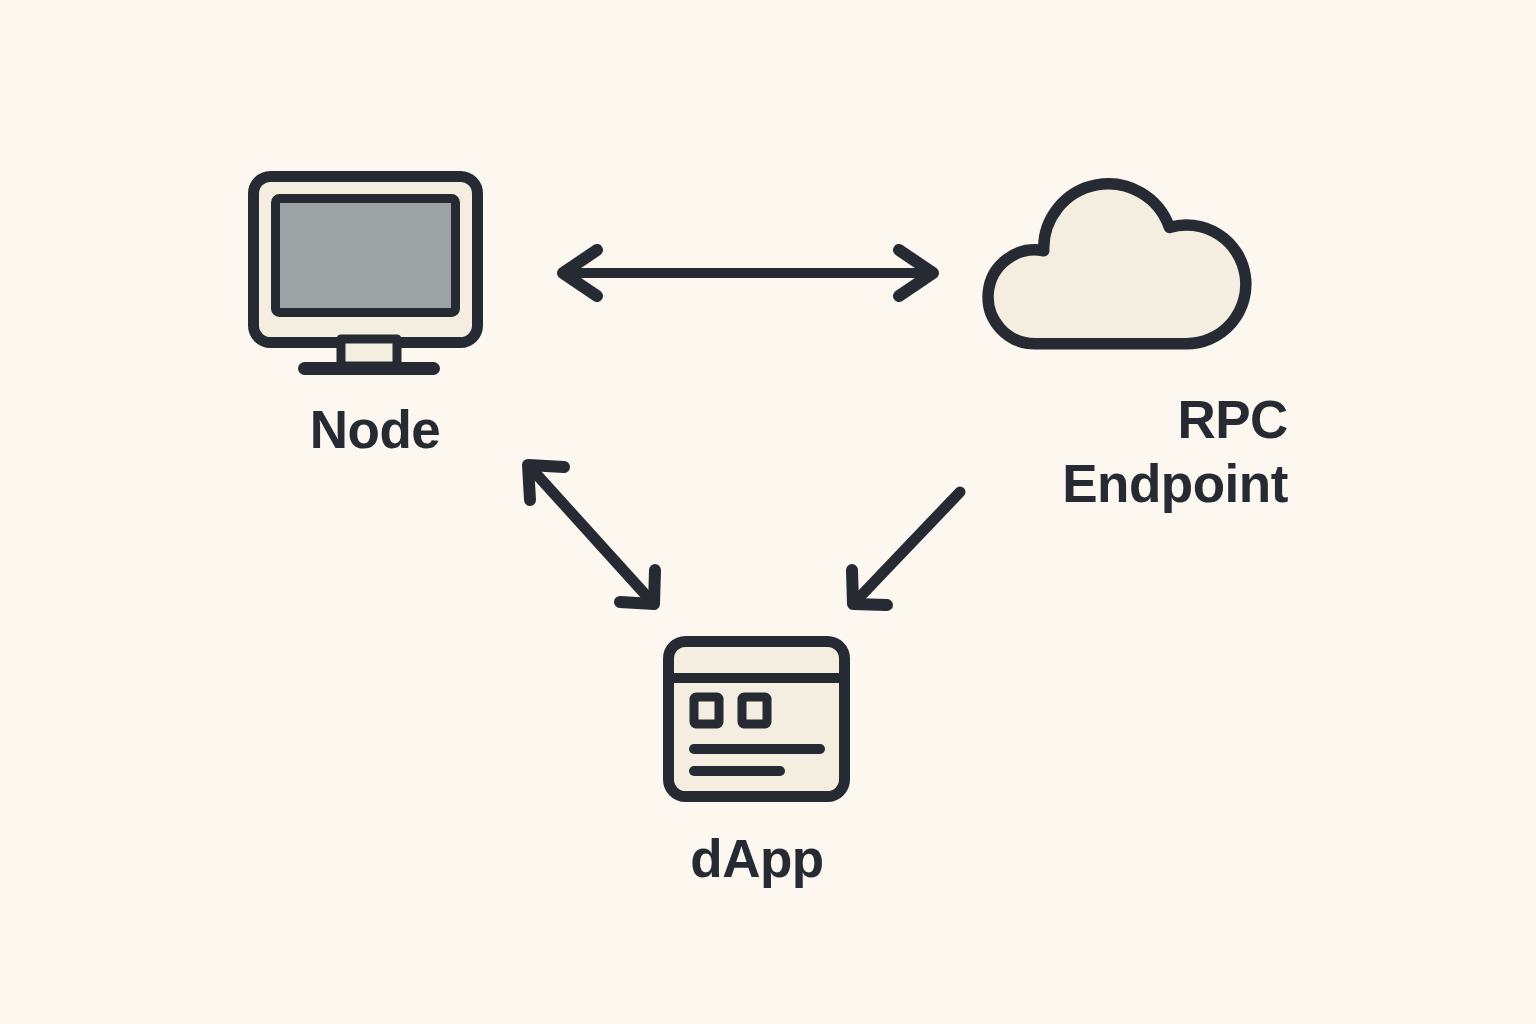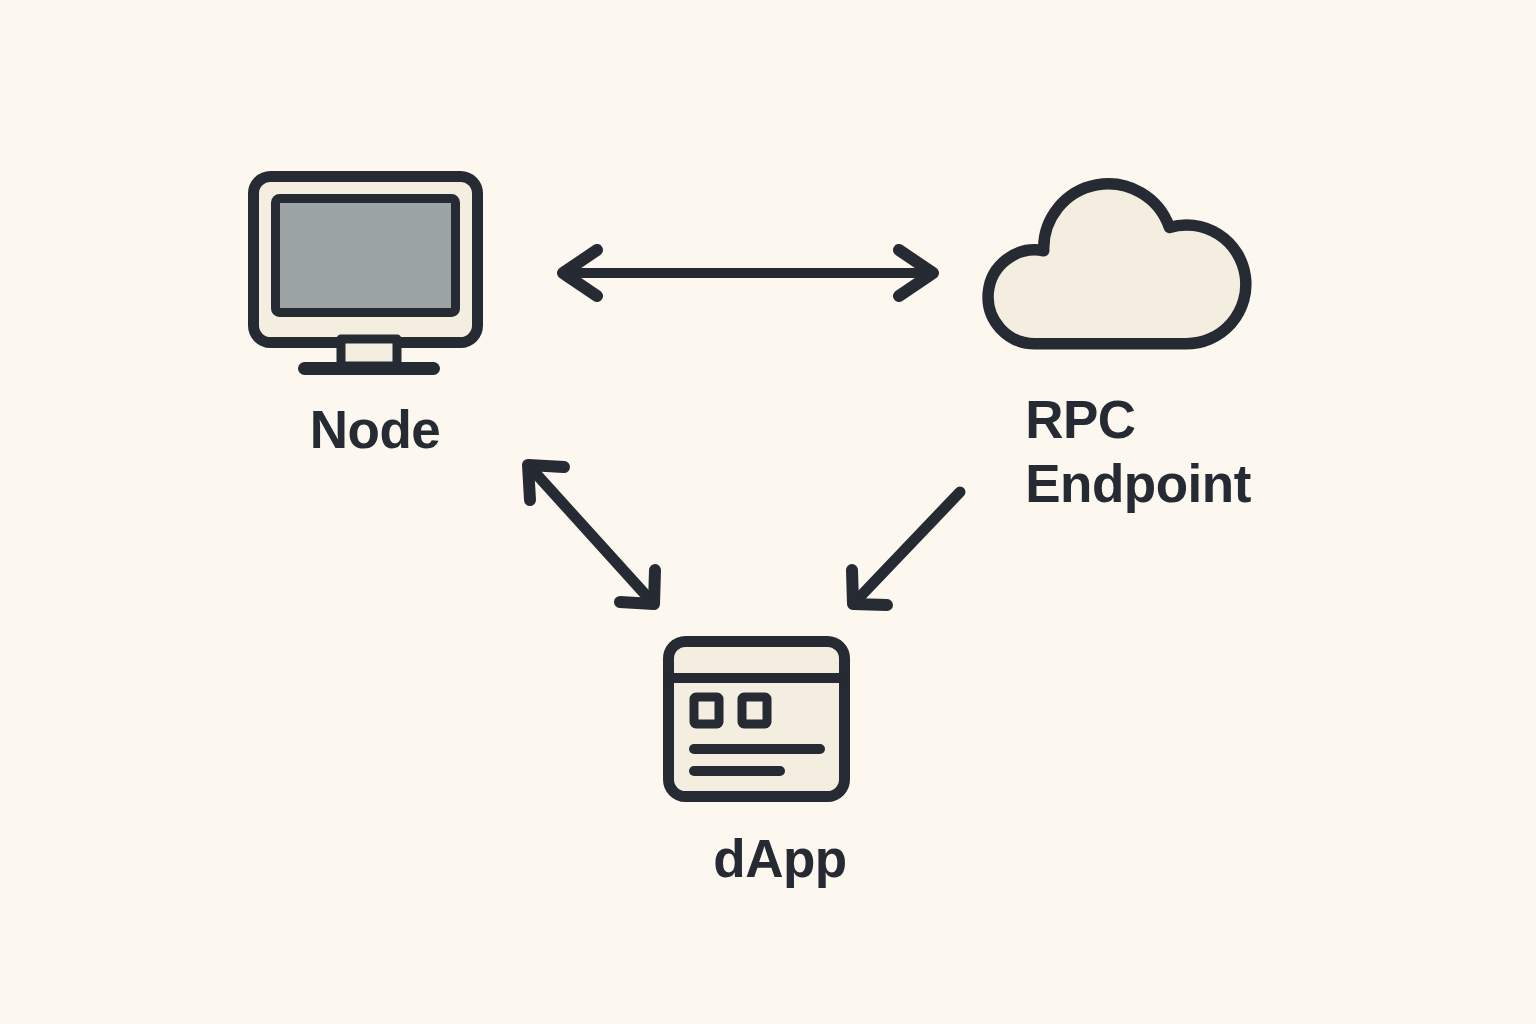--- a/index.html
+++ b/index.html
@@ -27,21 +27,21 @@
     stroke-linejoin: round;
   }
   .no-fill   { fill: none; }
   .fill-cream{ fill: var(--fill, #f4eee1); }
   .fill-gray { fill: var(--screen, #9ba3a4); }
   .fill-dark { fill: var(--stroke, #252a33); }
 
   .node-label {
     position: absolute;
     transform: translateX(-50%);
-    text-align: left;
+    text-align: right;
     color: var(--text, #252a33);
     font-size: 53px;
     line-height: 64px;
     font-weight: 700;
     letter-spacing: -0.5px;
     white-space: nowrap;
   }
 </style>
 </head>
 <body>
@@ -98,22 +98,22 @@
     <svg width="130" height="135" viewBox="0 0 130 135">
       <line class="stroke-dark" x1="117" y1="10" x2="12" y2="120" stroke-width="11"></line>
       <polyline class="stroke-dark no-fill" points="9,88 10,122 44,123" stroke-width="12"></polyline>
     </svg>
   </div>
 
   <div class="node-label" style="left:375px; top:398px;">
     <div>Node</div>
   </div>
 
-  <div class="node-label" style="left:1138px; top:388px;">
+  <div class="node-label" style="left:1175px; top:388px;">
     <div>RPC</div>
     <div>Endpoint</div>
   </div>
 
-  <div class="node-label" style="left:757px; top:827px;margin-left:23px;">
+  <div class="node-label" style="left:757px; top:827px;">
     <div>dApp</div>
   </div>
 
 </div>
 
 </body></html>

